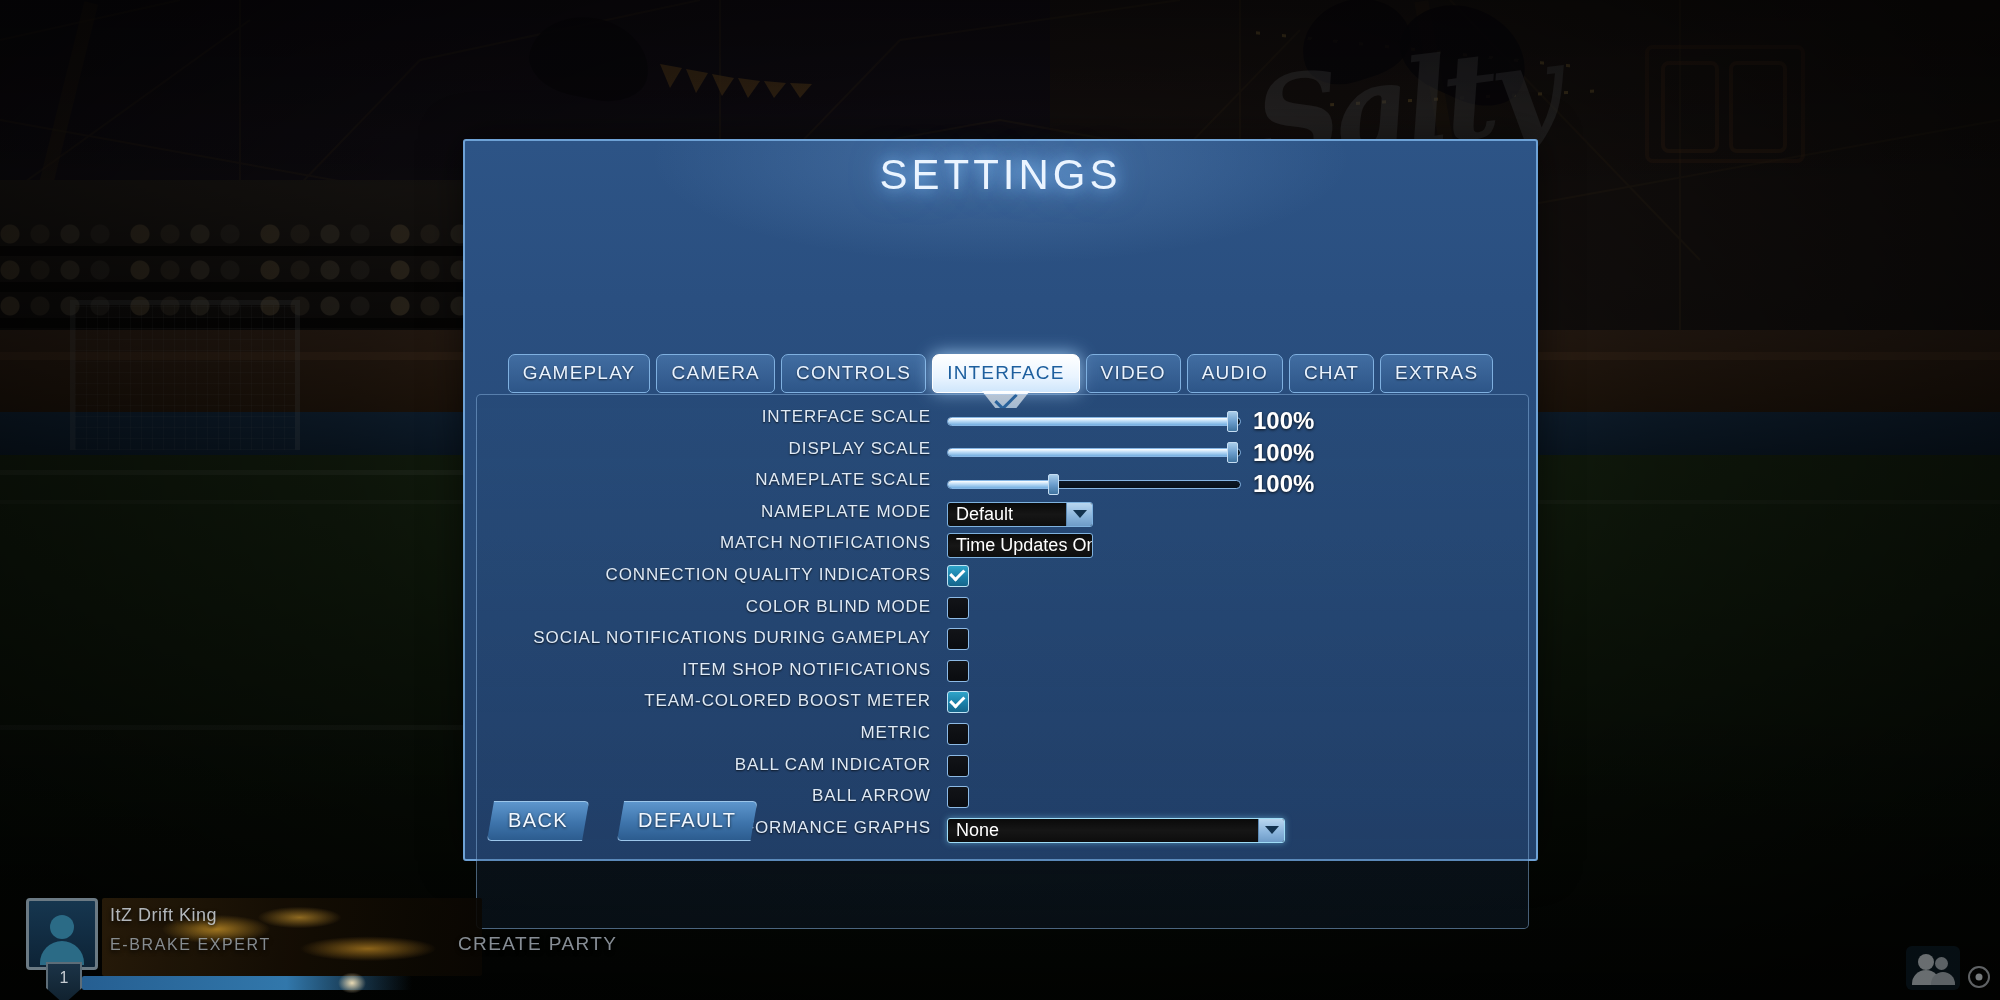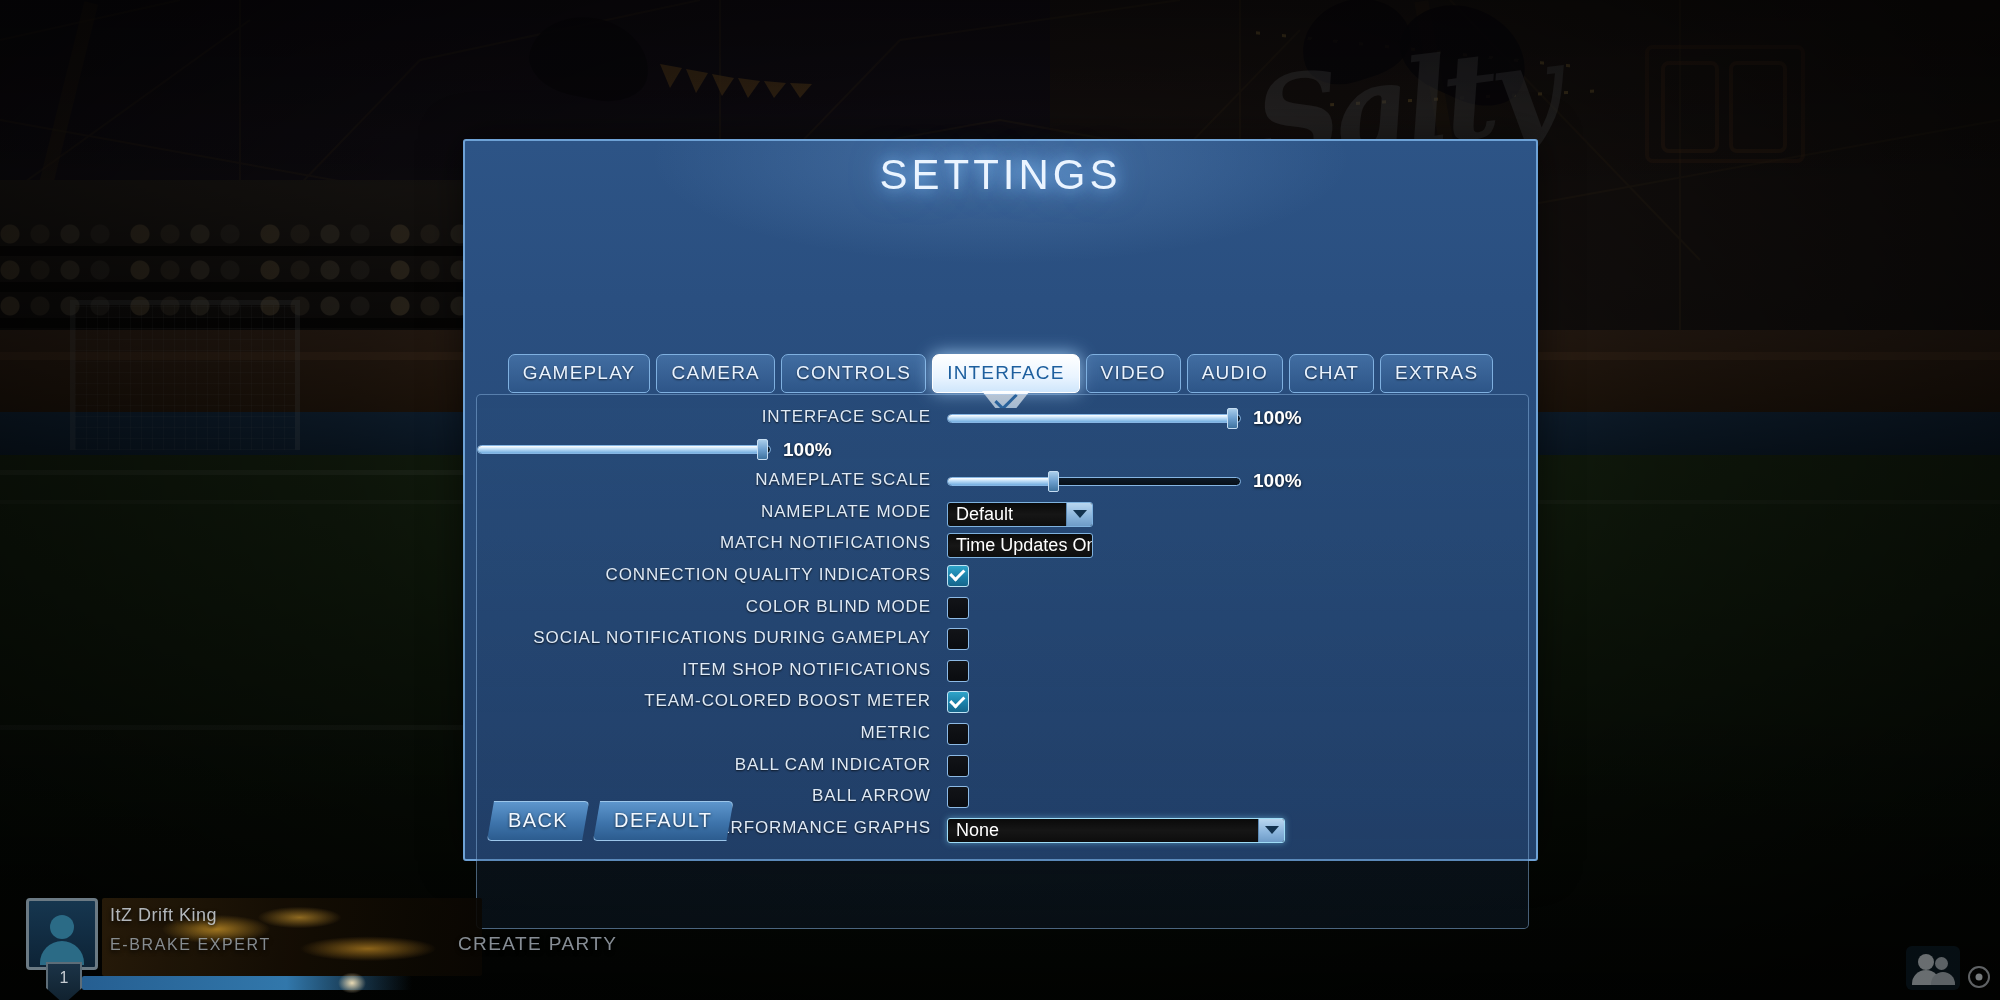--- a/index.html
+++ b/index.html
@@ -207,21 +207,21 @@
     background:linear-gradient(180deg,#ffffff 0%, #bcdcf7 45%, #74aee0 100%);
     border-radius:5px;
   }
   .slider-knob {
     position:absolute; top:-5px; width:11px; height:21px;
     background:linear-gradient(180deg,#a9cdea 0%, #6d9fce 50%, #3f739f 100%);
     border:1px solid #c5ddf2;
     border-radius:2px;
   }
   .slider-value {
-    margin-left:12px; font-size:19px; color:#ffffff; font-weight:bold;
+    margin-left:12px; font-size:24px; color:#ffffff; font-weight:bold;
     text-shadow:0 1px 3px rgba(0,0,0,.8);
   }
 
   
   .dropdown {
     position:relative; height:25px;
     display:flex; align-items:stretch;
     border:1px solid #7fb2df;
     border-radius:3px;
     background:linear-gradient(180deg,#0a0a0a 0%, #161616 50%, #0d0d0d 100%);
@@ -263,21 +263,21 @@
   .checkbox.checked::after {
     content:"";
     width:11px; height:6px;
     border-left:3.5px solid #ffffff; border-bottom:3.5px solid #ffffff;
     transform:rotate(-45deg) translate(1px,-2px);
   }
 
   
   #footer {
     position:absolute; left:22px; bottom:18px;
-    display:flex; gap:4px;
+    display:flex; gap:28px;
   }
   .btn {
     padding:7px 20px 8px;
     font-size:20px; letter-spacing:1.4px;
     color:#f2f8ff;
     background:linear-gradient(180deg, #5b93c9 0%, #3f76ad 50%, #2f6characters 100%);
     background:linear-gradient(180deg, #5d96cd 0%, #3e74ab 55%, #2c5c8f 100%);
     border:1px solid #9cc6ea;
     border-radius:4px;
     text-shadow:0 1px 3px rgba(0,0,0,.7);
@@ -479,20 +479,21 @@
           <div class="row-control">
             <div class="slider">
               <div class="slider-track"></div>
               <div class="slider-fill" style="width: calc(97% - 2px);"></div>
               <div class="slider-knob" style="left: calc(97% - 5px);"></div>
             </div>
             <div class="slider-value">100%</div>
           </div>
         </div>
         <div class="row">
+          <div class="row-label">DISPLAY SCALE</div>
           <div class="row-control">
             <div class="slider">
               <div class="slider-track"></div>
               <div class="slider-fill" style="width: calc(97% - 2px);"></div>
               <div class="slider-knob" style="left: calc(97% - 5px);"></div>
             </div>
             <div class="slider-value">100%</div>
           </div>
         </div>
         <div class="row">

